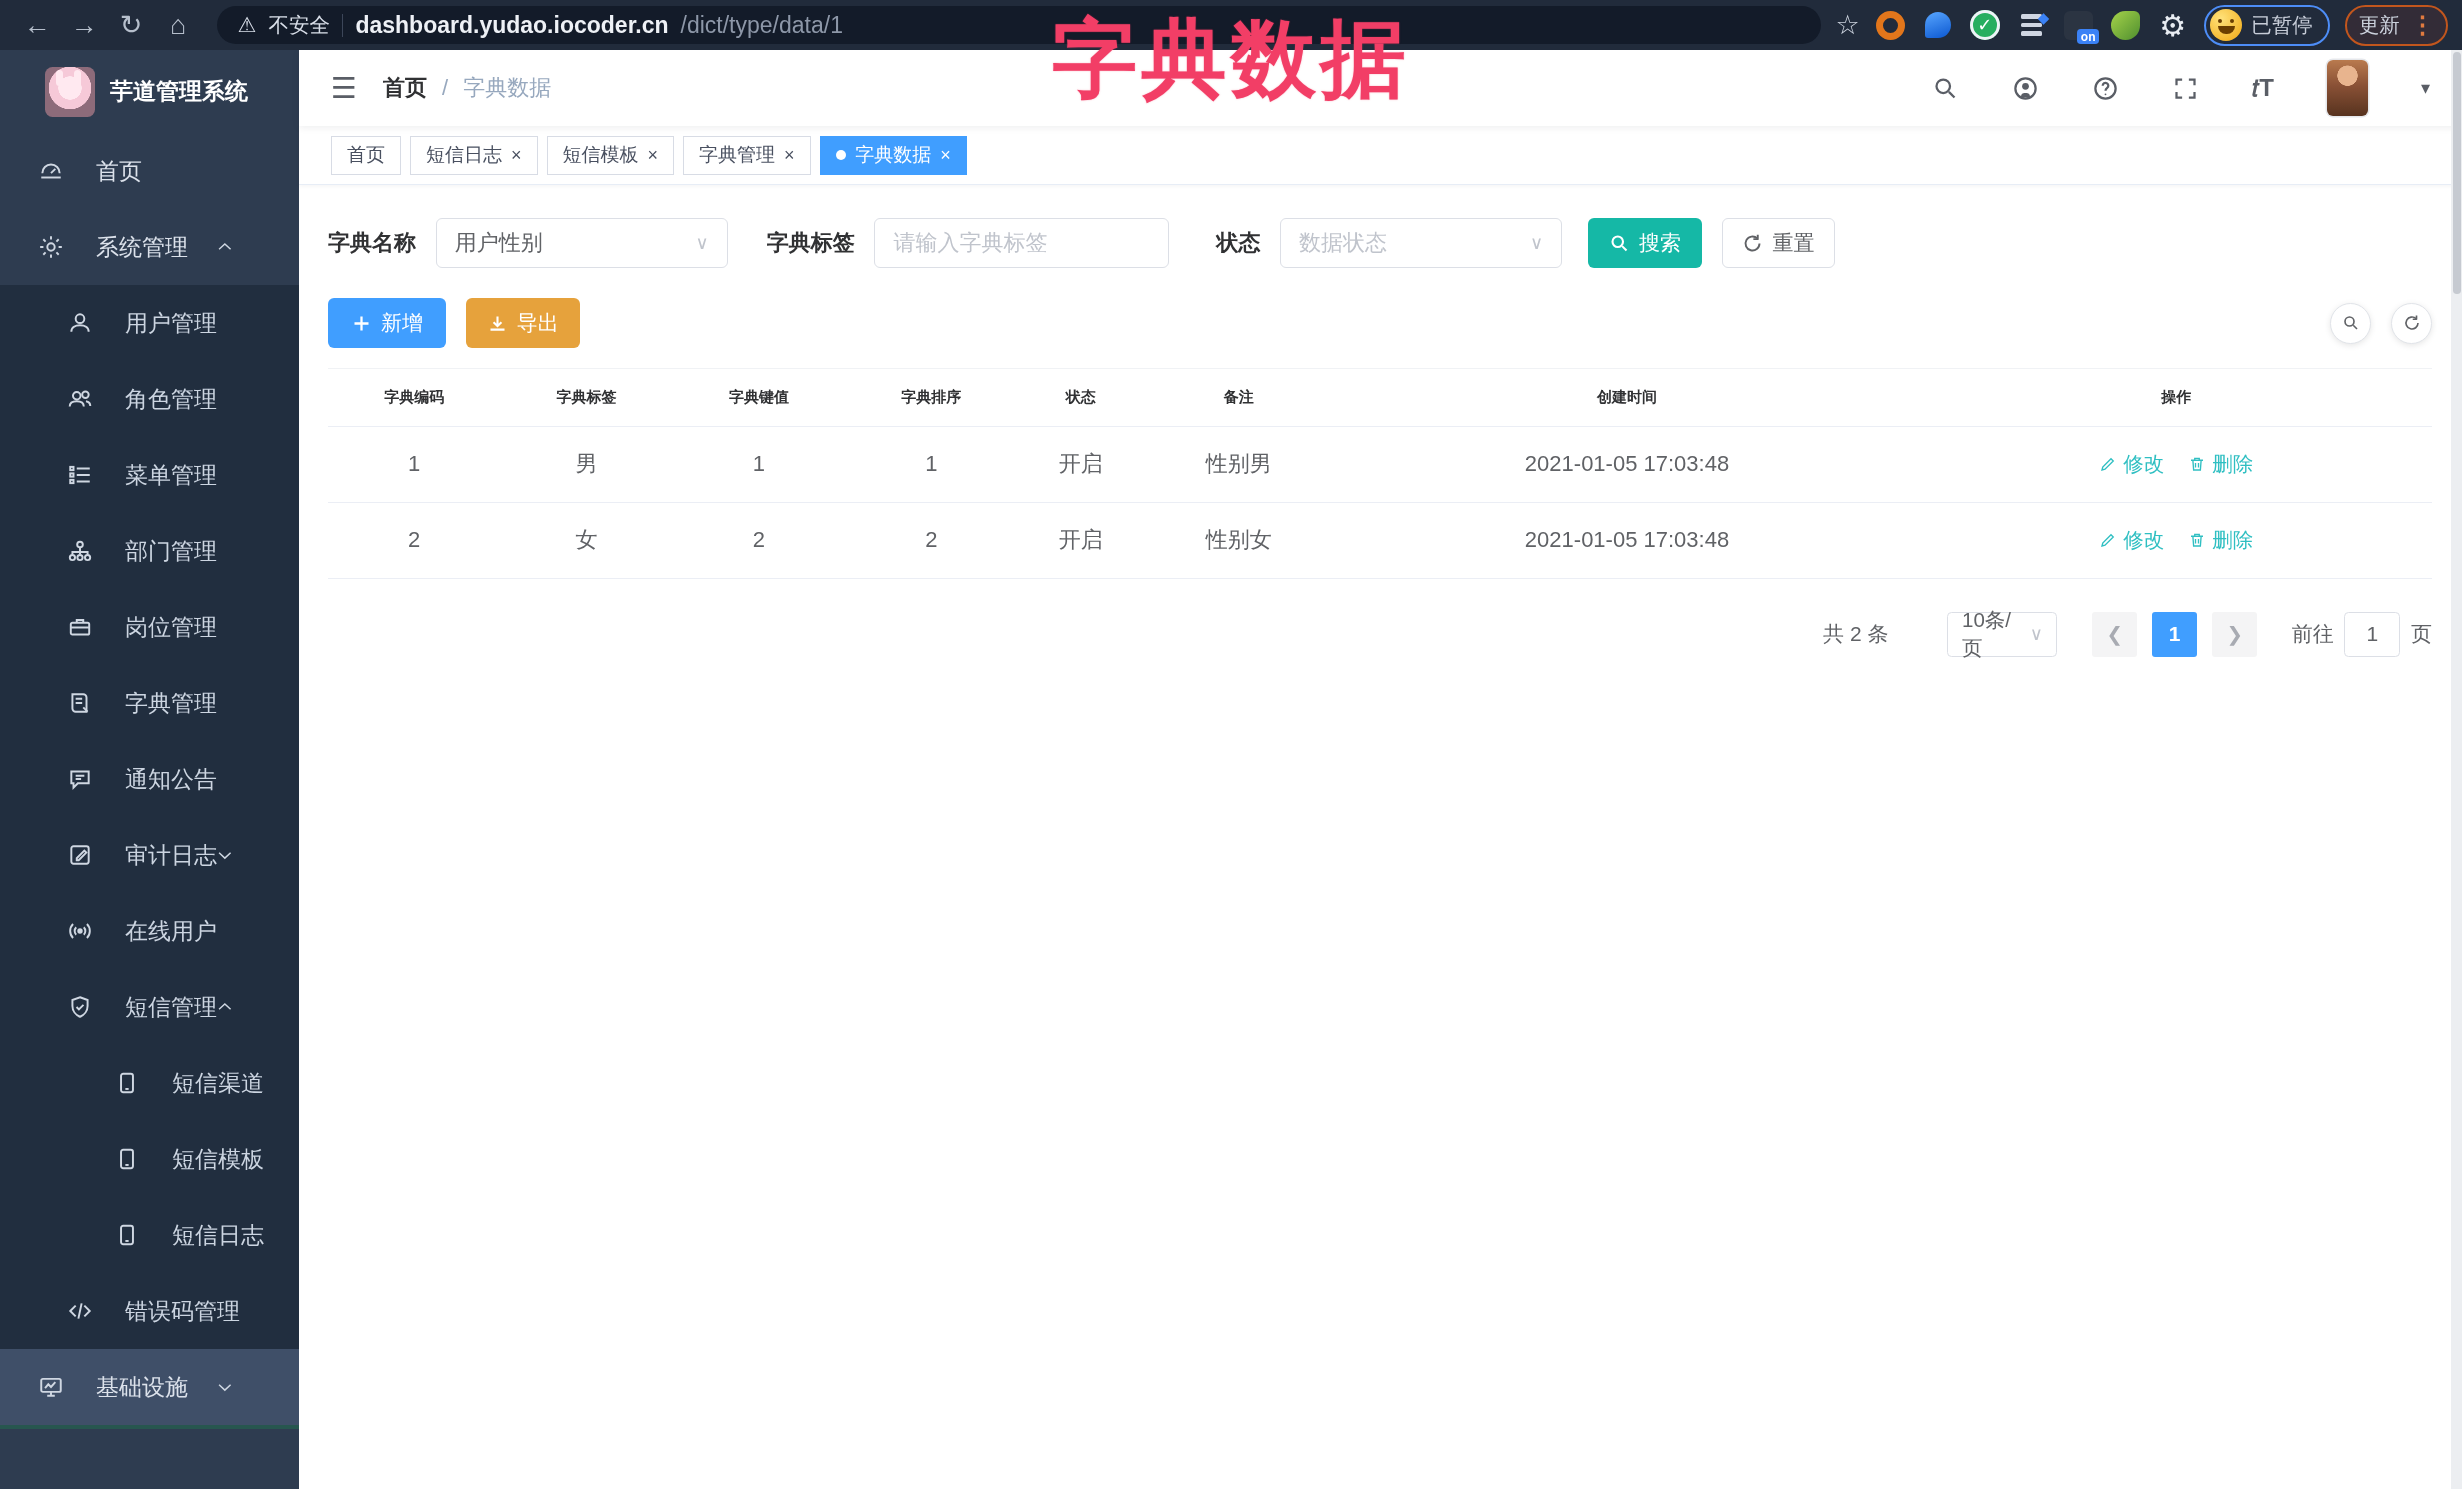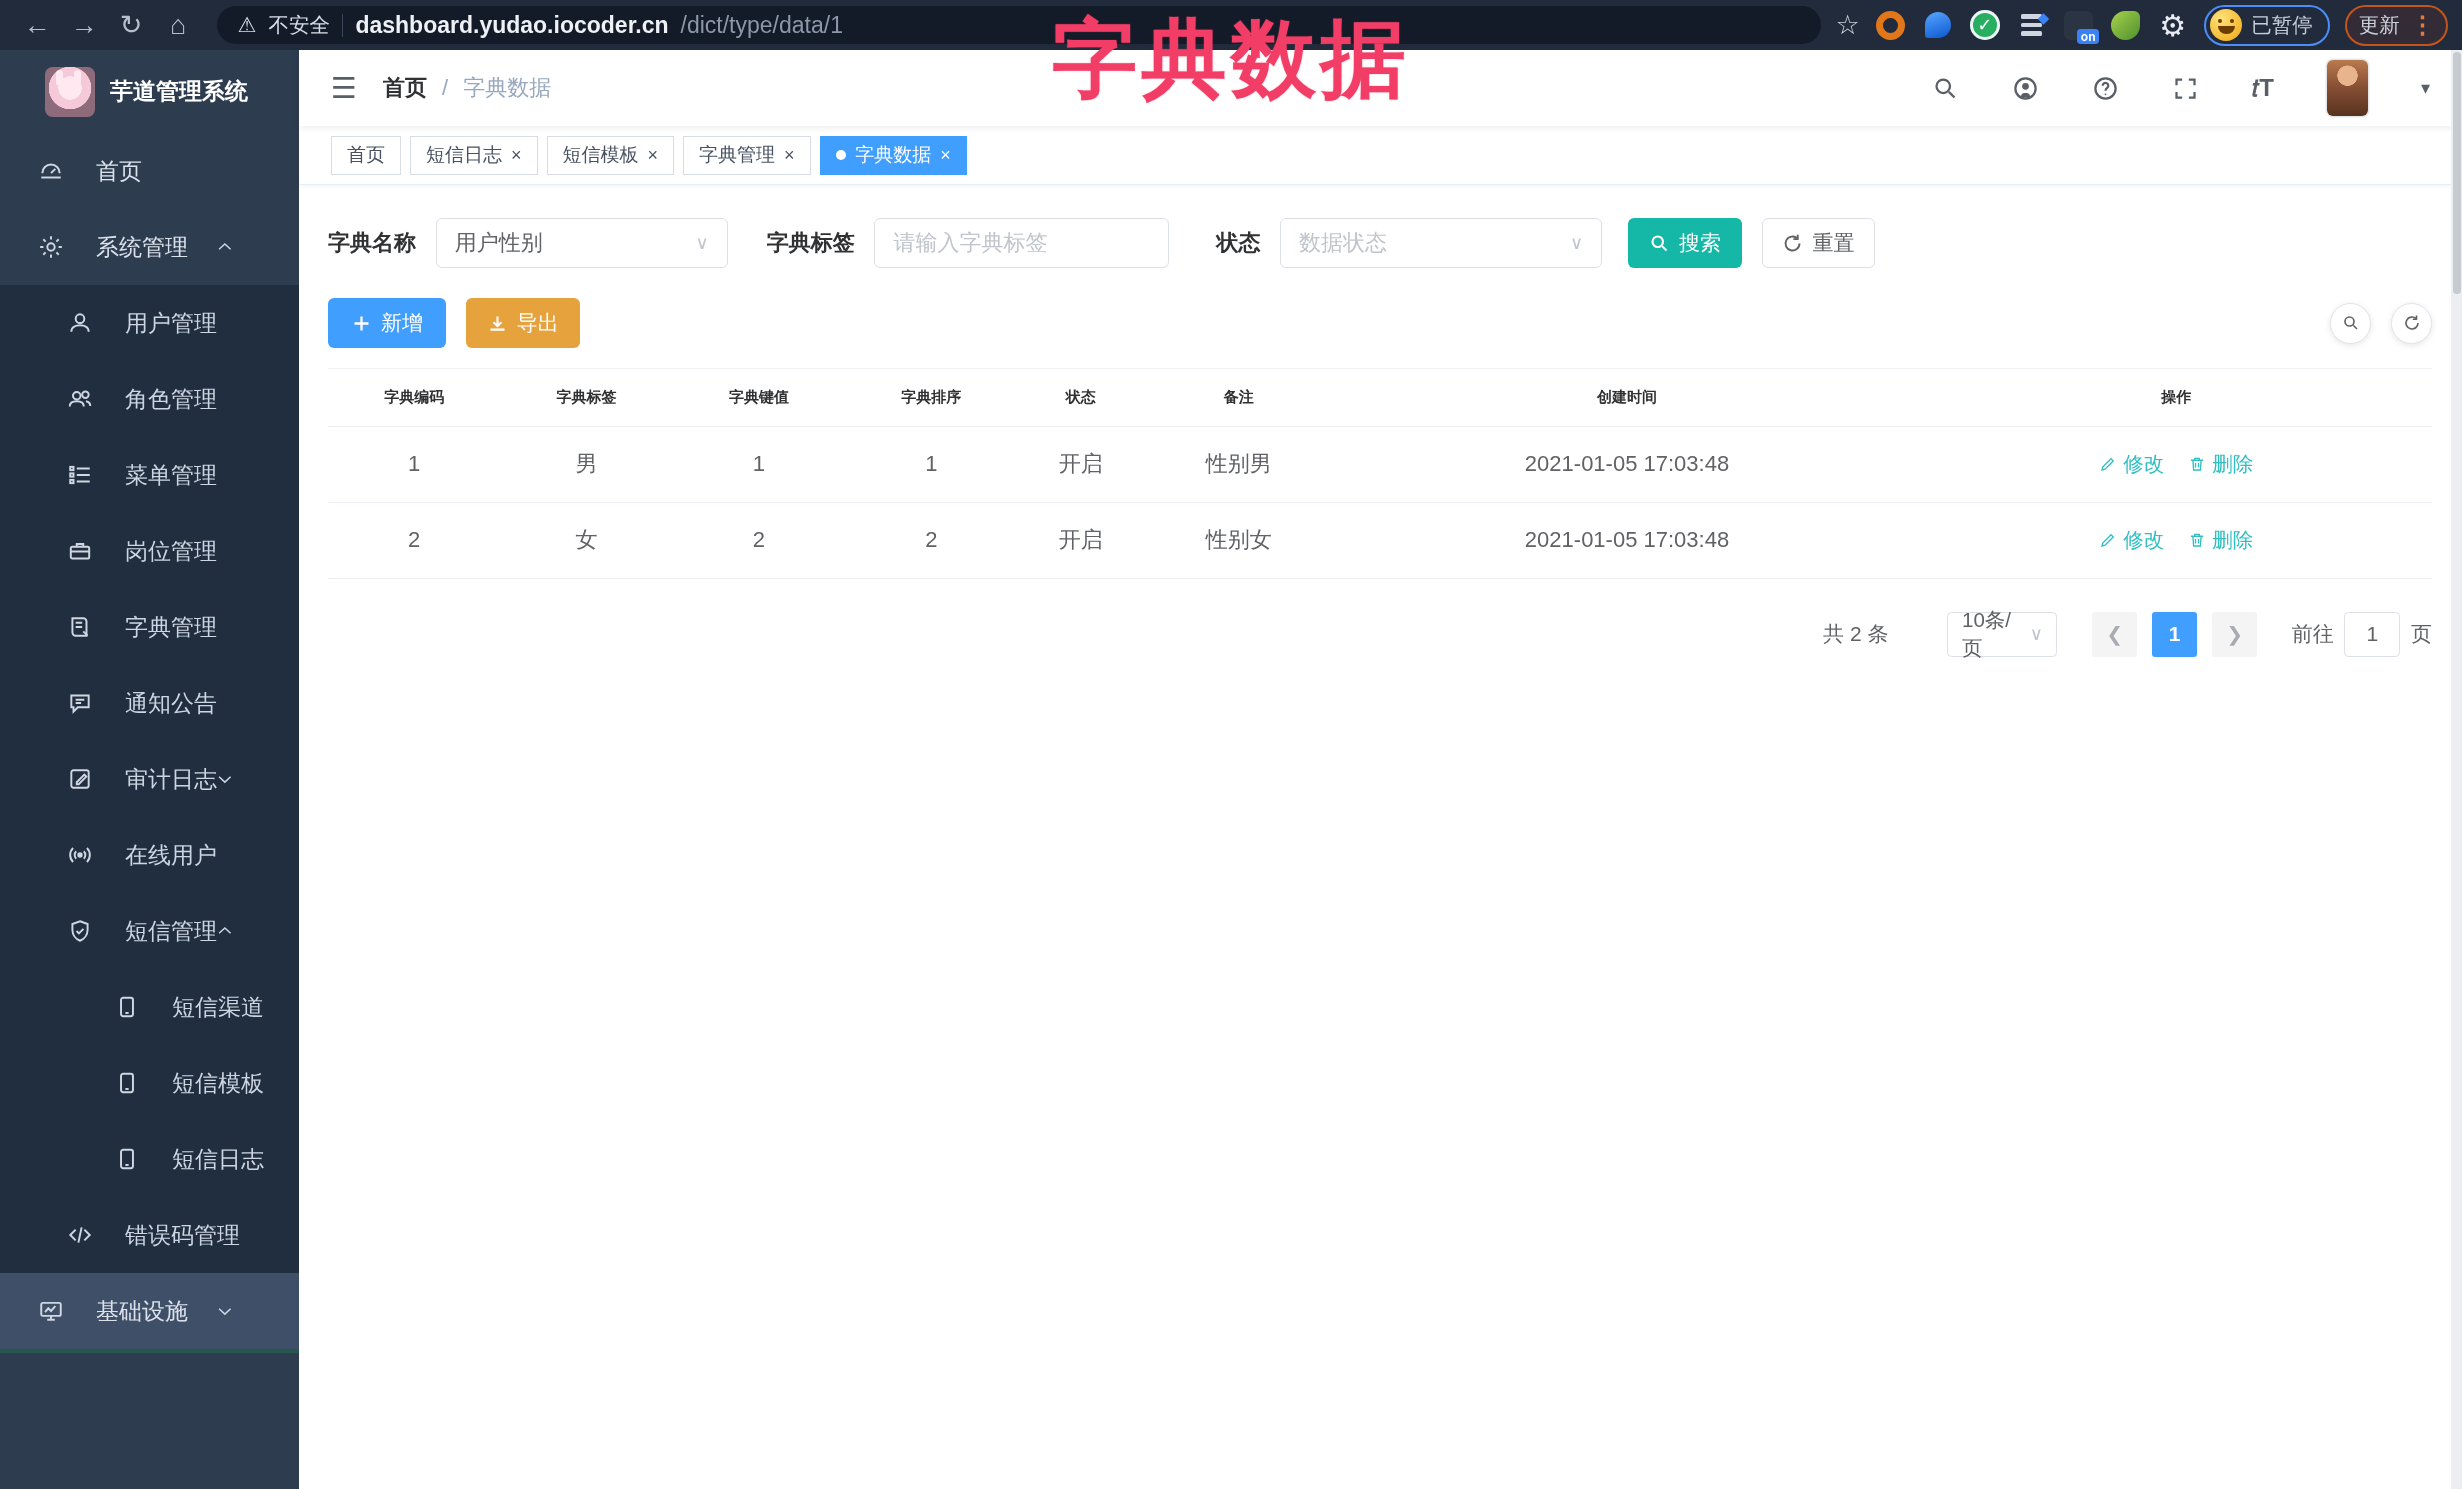--- a/index.html
+++ b/index.html
@@ -81,21 +81,21 @@
   .content { flex:1; padding:24px 30px 0 29px; }
   .filter-row { display:flex; align-items:center; margin:9px 0 30px; }
   .f-label { font-size:22px; font-weight:700; color:#303133; margin-right:19.7px; white-space:nowrap; }
   .box { height:50px; border:1.5px solid #dcdfe6; border-radius:6px; background:#fff; display:flex; align-items:center; padding:0 18px; font-size:22px; }
   .sel { justify-content:space-between; }
   .sel-val { color:#606266; }
   .ph { color:#c0c4cc; }
   .sel-caret { color:#c0c4cc; font-size:18px; }
   .w1 { width:292px; margin-right:39px; }
   .w2 { width:295px; margin-right:47px; }
-  .w3 { width:322px; }
+  .w3 { width:282px; }
   input.box { outline:none; color:#606266; }
   input.box::placeholder { color:#c0c4cc; }
   .btn { height:50px; border:none; border-radius:6px; font-size:21px; display:inline-flex; align-items:center; justify-content:center; gap:9px; cursor:pointer; white-space:nowrap; font-family:inherit; }
   .btn .icn { font-size:21px; }
   .btn-search { background:#15b8a6; color:#fff; padding:0 21px; margin-left:26px; }
   .btn-reset { background:#fff; color:#606266; border:1.5px solid #dcdfe6; padding:0 19.7px; margin-left:19.7px; }
   .btn-row { display:flex; align-items:center; margin-bottom:19.7px; }
   .btn-add { background:#409EFF; color:#fff; padding:0 23px; }
   .btn-export { background:#E6A23C; color:#fff; padding:0 21px; margin-left:19.7px; }
   .circle-btns { margin-left:auto; display:flex; gap:19.7px; }
@@ -226,20 +226,32 @@
         <div class="menu-item lv2 sub">
           <span class="icn">
             <svg viewBox="0 0 24 24" fill="none" stroke="currentColor" stroke-width="1.8">
               <path d="M9 6h12M9 12h12M9 18h12"></path>
               <rect x="3" y="4.5" width="3" height="3"></rect>
               <rect x="3" y="10.5" width="3" height="3"></rect>
               <rect x="3" y="16.5" width="3" height="3"></rect>
             </svg>
           </span>
           <span class="mi-label">菜单管理</span>
+        </div>
+        <div class="menu-item lv2 sub">
+          <span class="icn">
+            <svg viewBox="0 0 24 24" fill="none" stroke="currentColor" stroke-width="1.8">
+              <circle cx="12" cy="6" r="2.6"></circle>
+              <circle cx="5" cy="18" r="2.4"></circle>
+              <circle cx="12" cy="18" r="2.4"></circle>
+              <circle cx="19" cy="18" r="2.4"></circle>
+              <path d="M12 9v4M5 15v-2h14v2M12 13v2"></path>
+            </svg>
+          </span>
+          <span class="mi-label">部门管理</span>
         </div>
         <div class="menu-item lv2 sub">
           <span class="icn">
             <svg viewBox="0 0 24 24" fill="none" stroke="currentColor" stroke-width="1.8">
               <rect x="3.5" y="8" width="17" height="11" rx="1.5"></rect>
               <path d="M9 8V5.5h6V8M3.5 12.5h17"></path>
             </svg>
           </span>
           <span class="mi-label">岗位管理</span>
         </div>

